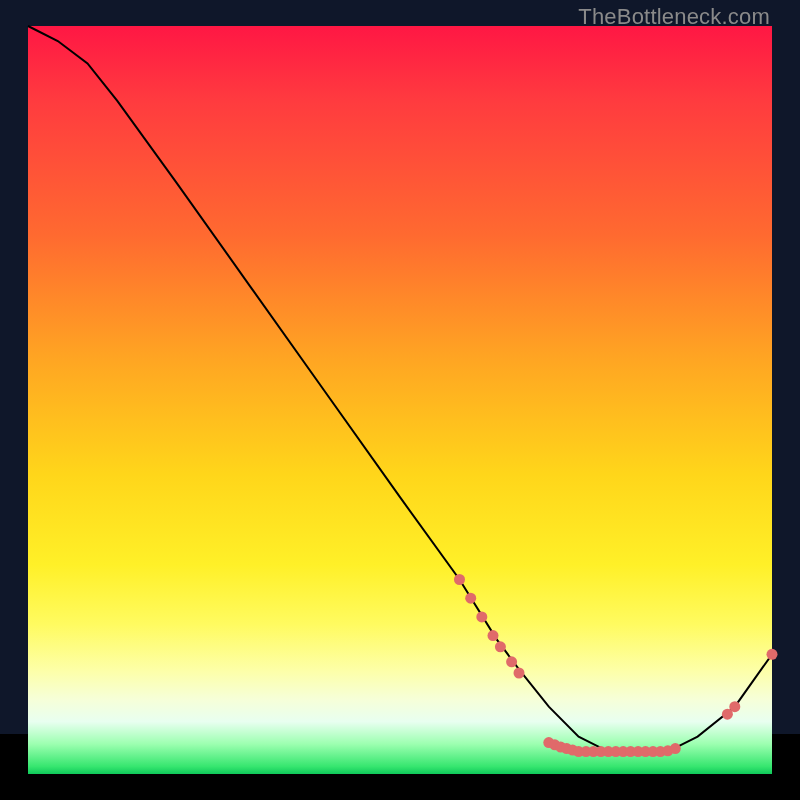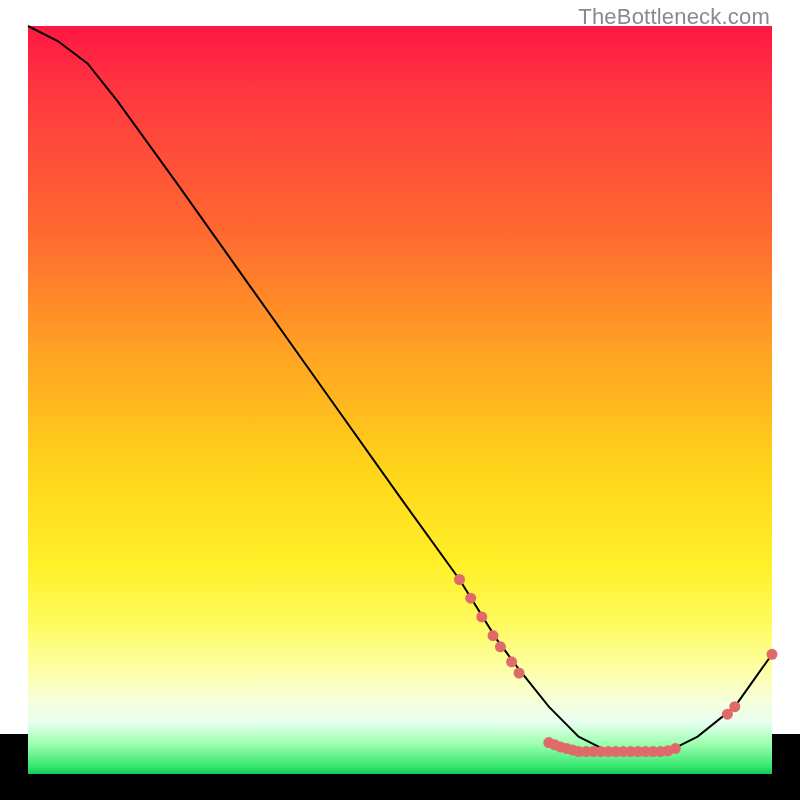--- a/index.html
+++ b/index.html
@@ -9,21 +9,21 @@
     height: 800px;
     background: #000;
     overflow: hidden;
   }
   .frame {
     position: absolute;
     left: 0;
     top: 0;
     width: 800px;
     height: 734px;
-    background: #ffffff;
+    background: #0f172a;
   }
   .plot {
     position: absolute;
     left: 28px;
     top: 26px;
     width: 744px;
     height: 748px;
     
     background: linear-gradient(
       to bottom,

